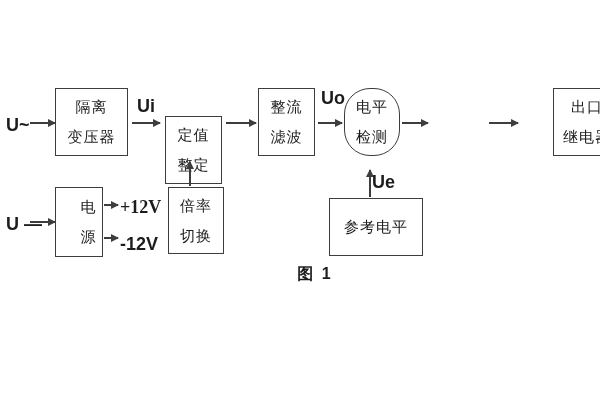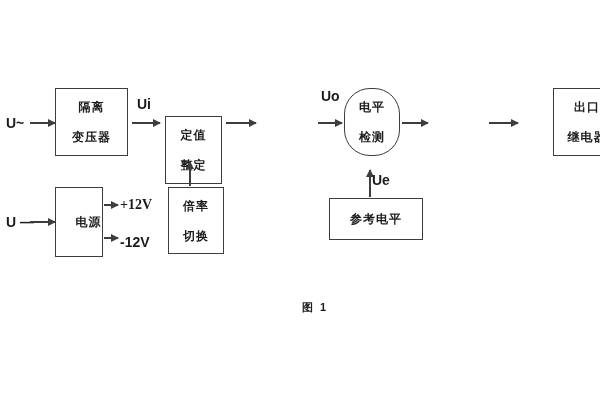--- a/index.html
+++ b/index.html
@@ -15,30 +15,30 @@
     font-family:"Liberation Sans", sans-serif;
     color:var(--text);
     overflow:hidden;
   }
   .box{
     position:absolute;
     border:1.5px solid var(--line);
     background:var(--bg);
     display:flex;align-items:center;justify-content:center;
     text-align:center;
-    font-size:12px;font-weight:700;
+    font-size:15px;font-weight:400;
     letter-spacing:1px;
     line-height:30px;
     white-space:pre-line;
     box-sizing:border-box;
     color:var(--text);
   }
   .sig{
     position:absolute;
-    font-size:14px;font-weight:600;
+    font-size:18px;font-weight:600;
     color:var(--text);
     white-space:nowrap;
   }
   
   .ar{
     position:absolute;height:2px;background:var(--line);
   }
   .ar::after{
     content:'';position:absolute;right:-1px;top:-3px;
     width:0;height:0;
@@ -52,25 +52,24 @@
   }
   .av::before{
     content:'';position:absolute;top:-1px;left:-3px;
     width:0;height:0;
     border-bottom:8px solid var(--line);
     border-left:4px solid transparent;
     border-right:4px solid transparent;
   }
   .caption{
     position:absolute;
-    font-size:11px;font-weight:600;
+    font-size:16px;font-weight:600;
     letter-spacing:2px;
     color:var(--text);
     text-align:center;
-    margin-top:36px;
   }
 </style>
 </head>
 <body>
 
 <div id="canvas">
 
   <span class="sig" style="left:6px;top:115px;">U~</span>
   <div class="ar" style="left:30px;top:122px;width:25px;"></div>
 
@@ -78,20 +77,22 @@
 变压器</div>
 
   <span class="sig" style="left:137px;top:96px;">Ui</span>
   <div class="ar" style="left:132px;top:122px;width:28px;"></div>
 
   <div class="box" style="left:165px;top:104px;width:57px;height:68px;margin-top:12px;">定值
 整定</div>
 
   <div class="ar" style="left:226px;top:122px;width:30px;"></div>
 
+  <div class="box" style="left:258px;top:88px;width:57px;height:68px;">整流
+滤波</div>
 
   <span class="sig" style="left:321px;top:88px;">Uo</span>
   <div class="ar" style="left:318px;top:122px;width:24px;"></div>
 
   <div class="box" style="left:344px;top:88px;width:56px;height:68px;border-radius:26px;">电平
 检测</div>
 
   <div class="ar" style="left:402px;top:122px;width:26px;"></div>
 
 
@@ -109,20 +110,20 @@
   <span class="sig" style="left:120px;top:197px;font-family:Liberation Serif, serif;">+12V</span>
 
   <div class="ar" style="left:104px;top:237px;width:14px;"></div>
   <span class="sig" style="left:120px;top:234px;">-12V</span>
 
   <div class="box" style="left:168px;top:187px;width:56px;height:67px;">倍率
 切换</div>
 
   <div class="av" style="left:189px;top:162px;height:24px;"></div>
 
-  <div class="box" style="left:329px;top:198px;width:94px;height:42px;">参考电平</div>
+  <div class="box" style="left:329px;top:198px;width:94px;height:58px;">参考电平</div>
 
   <div class="av" style="left:369px;top:170px;height:27px;"></div>
   <span class="sig" style="left:372px;top:172px;">Ue</span>
 
   <div class="caption" style="left:285px;top:264px;width:60px;">图 1</div>
 
 </div>
 
 </body></html>

